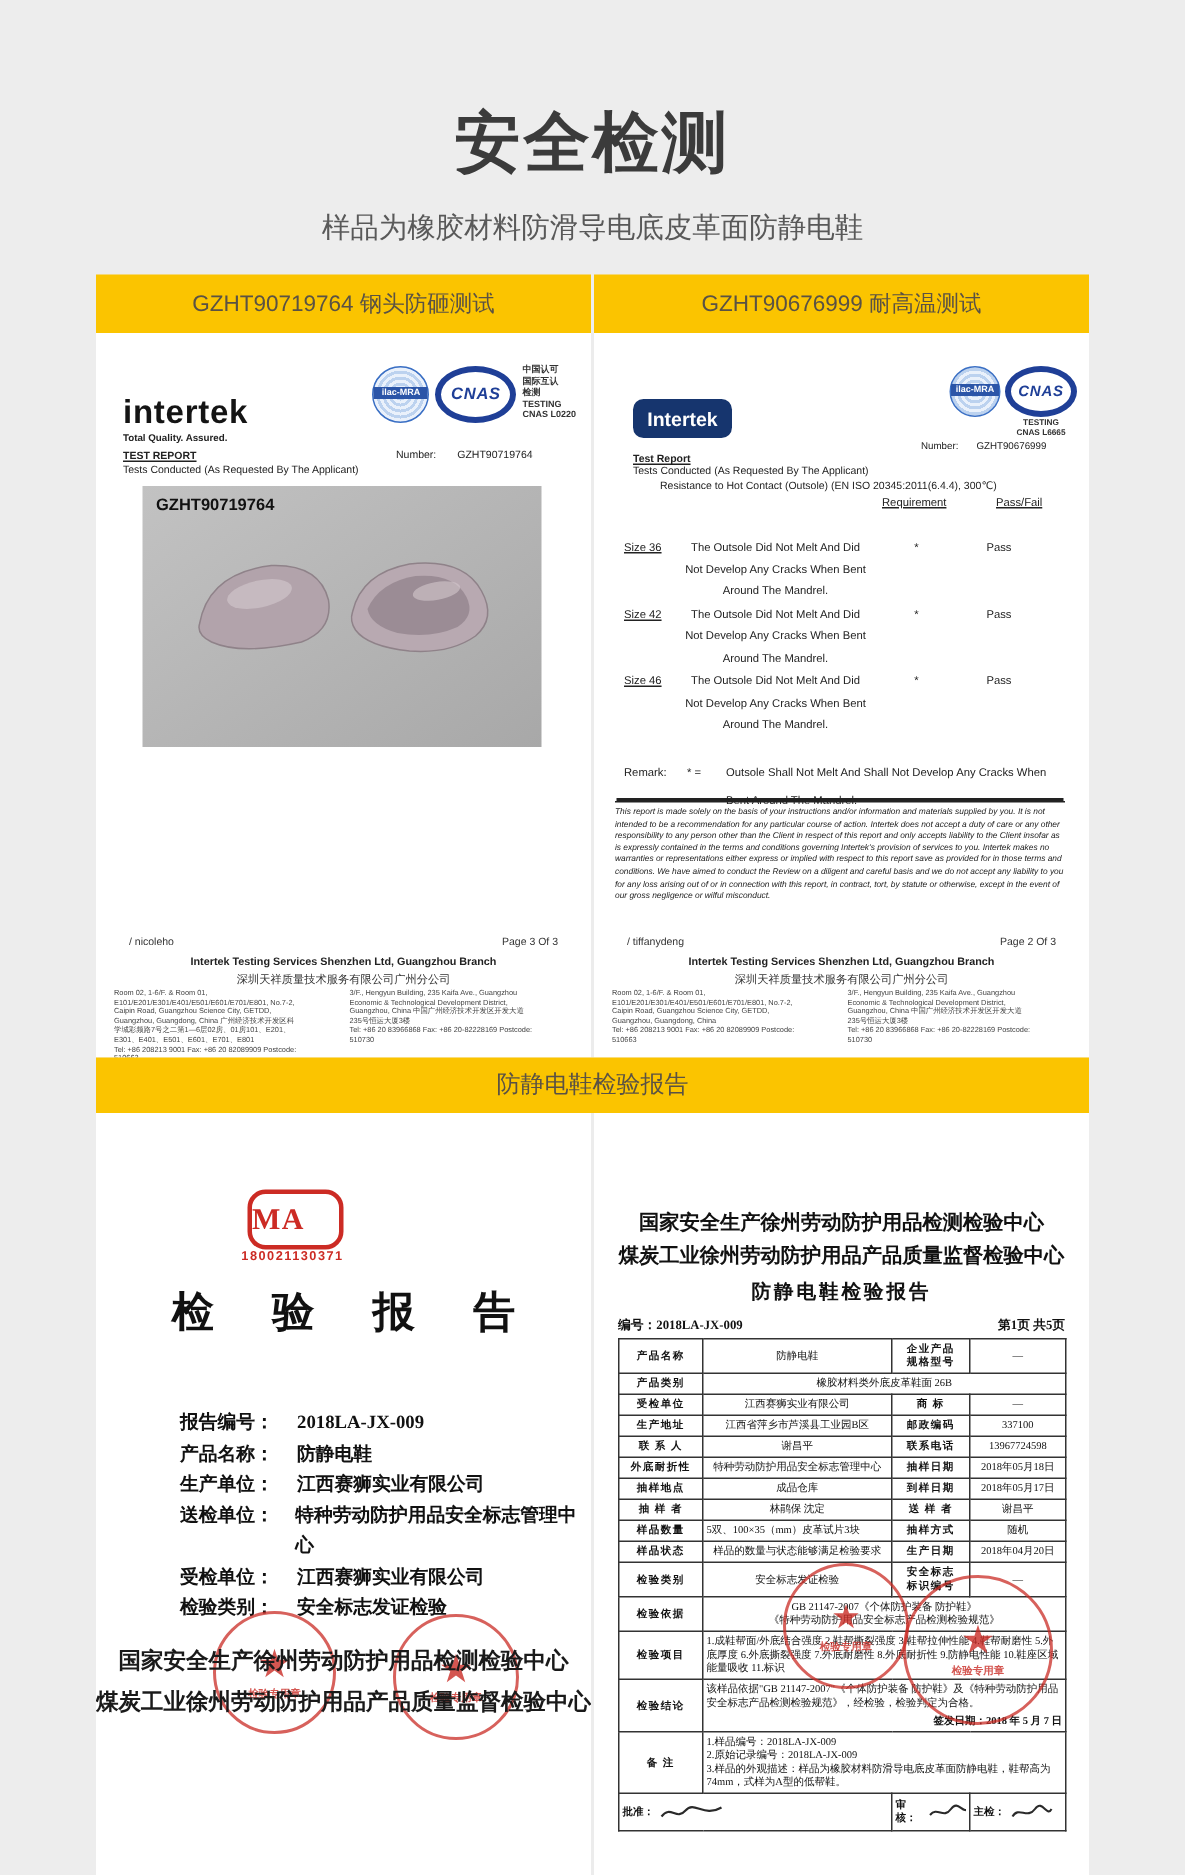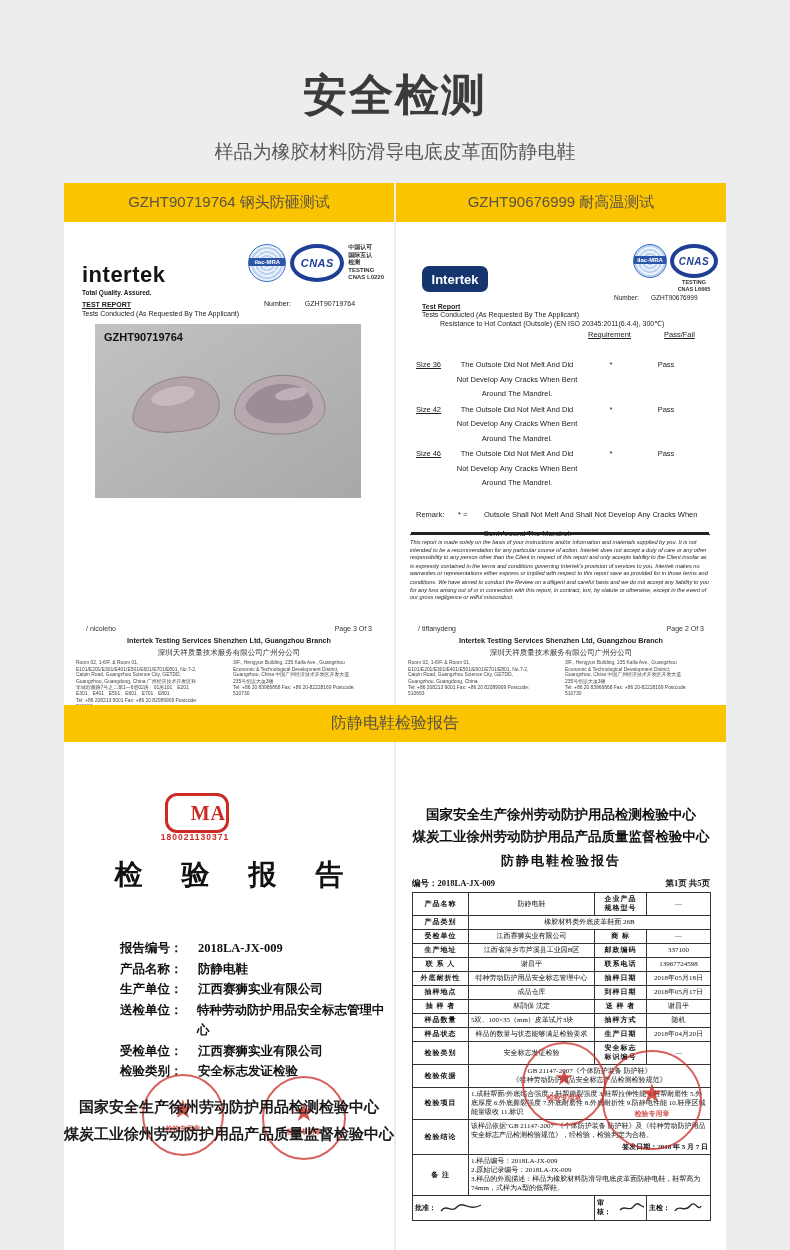--- a/index.html
+++ b/index.html
@@ -68,21 +68,21 @@
   .rt-remark{position:absolute;top:283px;left:20px;width:295px;font-size:7.5px;line-height:19px;display:flex;}
   .rt-remark .r1{width:42px;}
   .rt-remark .r2{width:26px;}
   .rt-remark .r3{flex:1;}
   .disclaimer{position:absolute;top:312px;left:14px;width:300px;border-top:1px solid #222;
               box-shadow:0 -3px 0 -1px #222;padding-top:3px;}
   .disclaimer div{font-size:6px;transform:scale(.93);transform-origin:0 0;width:108%;
                   font-style:italic;line-height:8.6px;color:#222;}
   
   .cma{position:absolute;left:101px;top:51px;width:58px;height:34px;border:3px solid #cc2b24;border-radius:12px;
-       display:flex;align-items:center;justify-content:flex-end;background:#fff;}
+       display:flex;align-items:center;justify-content:flex-start;background:#fff;}
   .cma span{color:#cc2b24;font-weight:bold;font-size:20px;letter-spacing:1px;font-family:"Liberation Serif",serif;}
   .cma-num{position:absolute;left:66px;top:90px;width:130px;text-align:center;color:#cc2b24;
            font-size:8.5px;font-weight:bold;letter-spacing:1px;}
   .rl-title{position:absolute;top:114px;left:0;width:330px;text-align:center;
             font-family:"Liberation Serif","DejaVu Serif",serif;font-size:28px;font-weight:bold;
             letter-spacing:16px;color:#111;text-indent:16px;}
   .rl-fields{position:absolute;top:196px;left:56px;font-family:"Liberation Serif","DejaVu Serif",serif;}
   .rl-field{display:flex;font-size:12.5px;font-weight:bold;line-height:20.5px;color:#111;}
   .rl-field .lbl{width:78px;}
   .rl-orgs{position:absolute;top:348px;left:0;width:330px;text-align:center;z-index:3;

